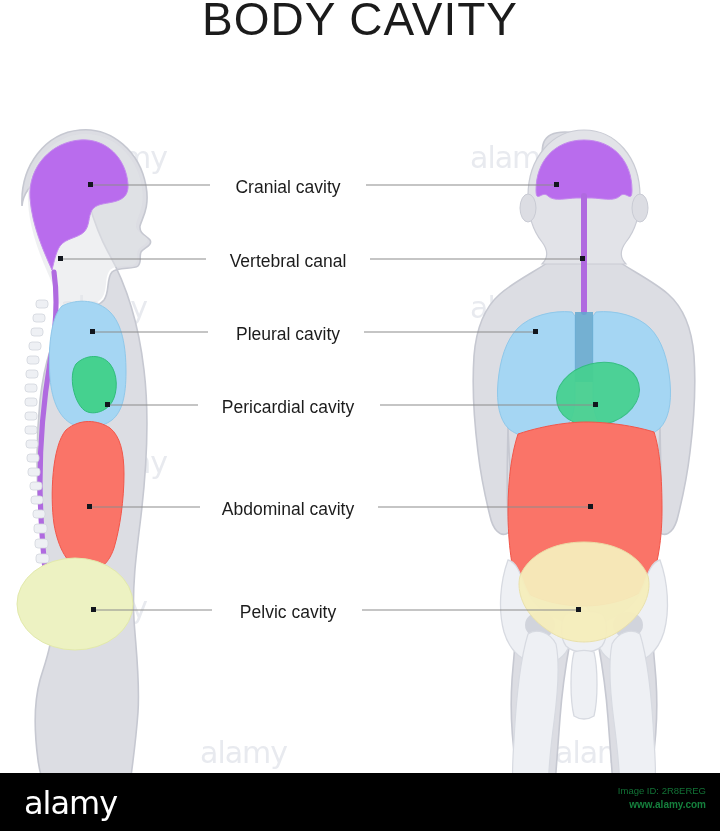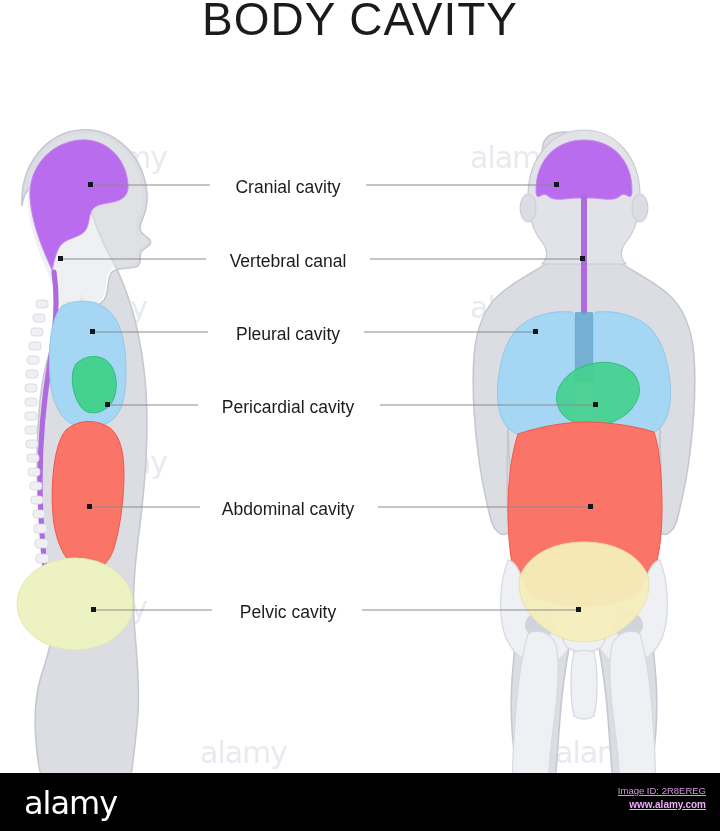--- a/index.html
+++ b/index.html
@@ -60,22 +60,21 @@
     color: #ffffff;
     font-size: 32px;
     font-family: "DejaVu Sans", sans-serif;
     letter-spacing: -1px;
   }
   #footer-right {
     position: absolute;
     right: 14px;
     top: 12px;
     text-align: right;
-    color: #f0abfc;
-    text-decoration: underline;
+    color: #15803d;
   }
   #footer-id {
     font-size: 9.5px;
     opacity: .88;
     font-family: "Liberation Sans", sans-serif;
   }
   #footer-url {
     font-size: 10px;
     font-weight: bold;
     margin-top: 3px;

